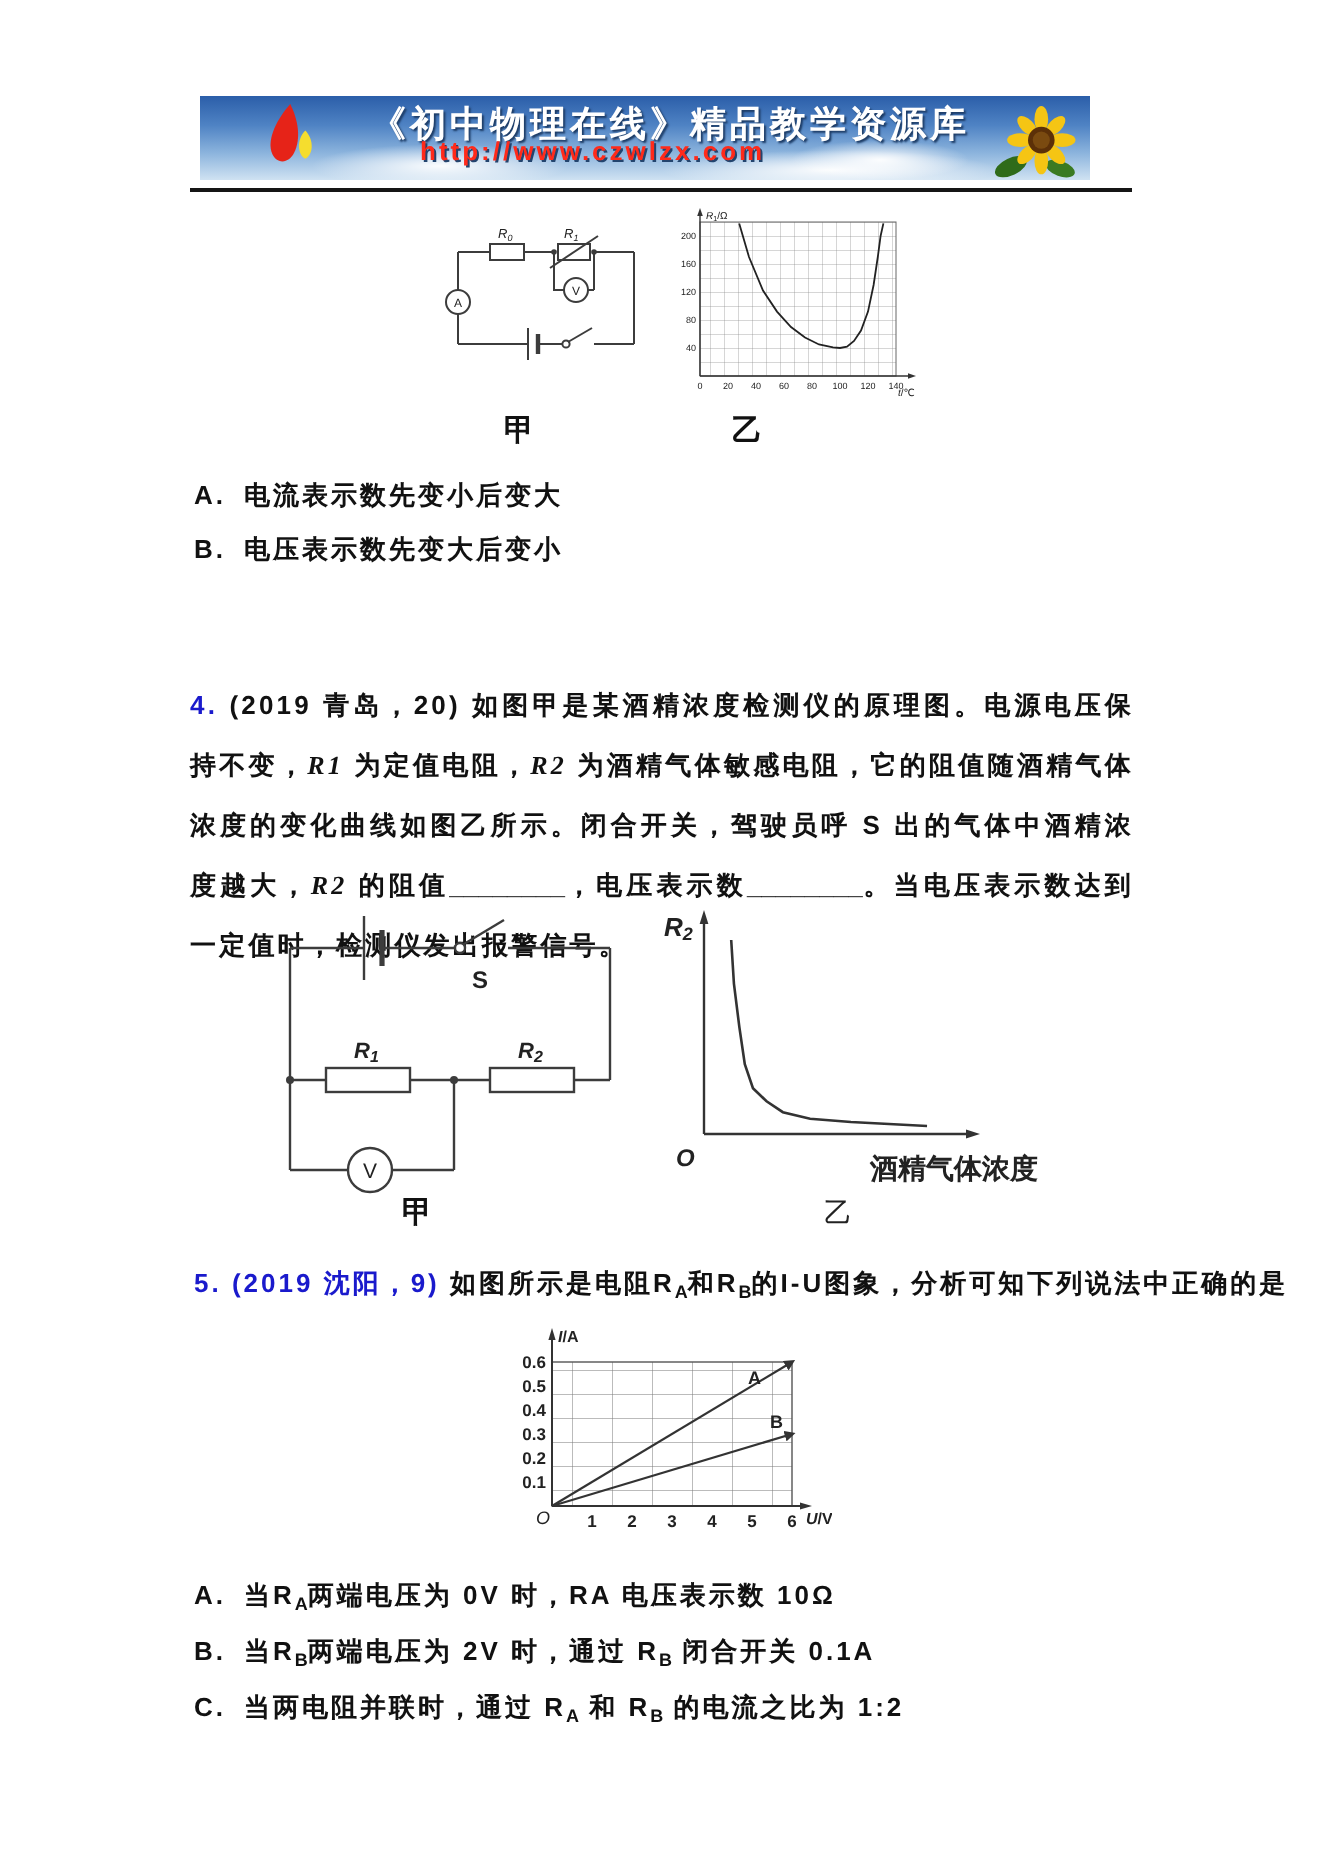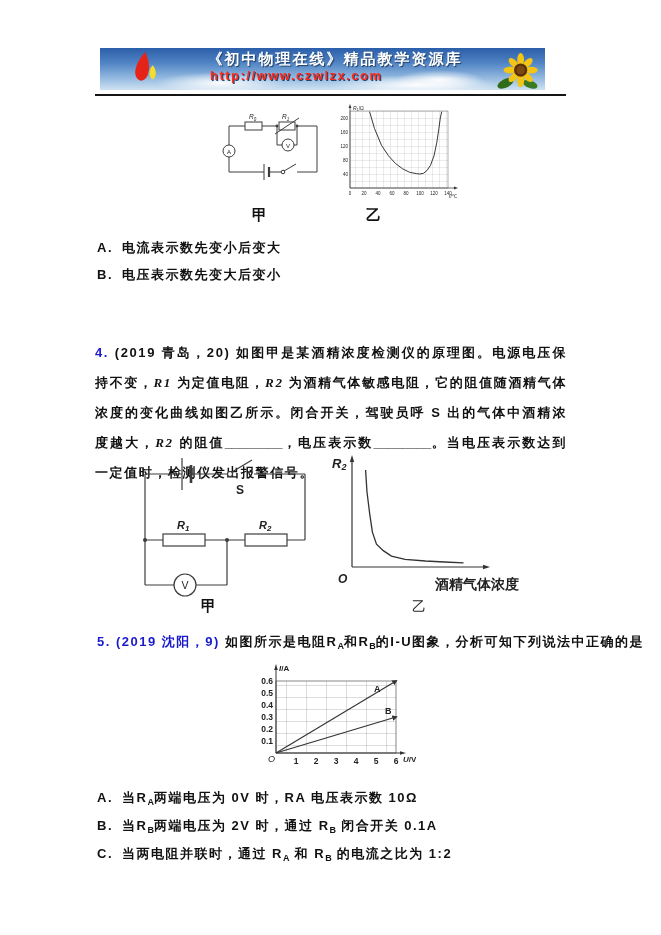--- a/index.html
+++ b/index.html
@@ -7,21 +7,21 @@
   body { font-family:"Liberation Sans","DejaVu Sans",sans-serif; }
   .page { position:relative; width:661px; height:935px; background:#fff; overflow:hidden; }
 
   
   .banner { position:absolute; left:100px; top:48px; width:445px; height:42px;
     background:linear-gradient(180deg,#2b5ea9 0%,#4f83c4 35%,#8cb4dd 68%,#cfe2f2 100%);
     overflow:hidden; }
   .cloud { position:absolute; border-radius:50%;
     background:radial-gradient(ellipse at center, rgba(255,255,255,.95) 0%, rgba(255,255,255,0) 70%); }
   .banner-title { position:absolute; left:70px; top:2px; width:330px; text-align:center;
-    color:#fff; font-weight:bold; font-size:15px; letter-spacing:2px;
+    color:#fff; font-weight:bold; font-size:18px; letter-spacing:2px;
     text-shadow:1px 1px 1px #1d3c66; white-space:nowrap; }
   .banner-url { position:absolute; left:110px; top:20px; width:250px; text-align:left;
     color:#ff2a1a; font-weight:bold; font-size:13px; letter-spacing:1.5px;
     text-shadow:1px 1px 0 #23446e; white-space:nowrap; }
   .logo-svg { position:absolute; left:30px; top:2px; width:34px; height:38px; }
   .flower-svg { position:absolute; right:0px; top:4px; width:62px; height:38px; }
   .rule { position:absolute; left:95px; top:94px; width:471px; height:2px; background:#151515; }
 
   
   .cn { font-size:13px; font-weight:bold; color:#111; letter-spacing:1.5px; }

